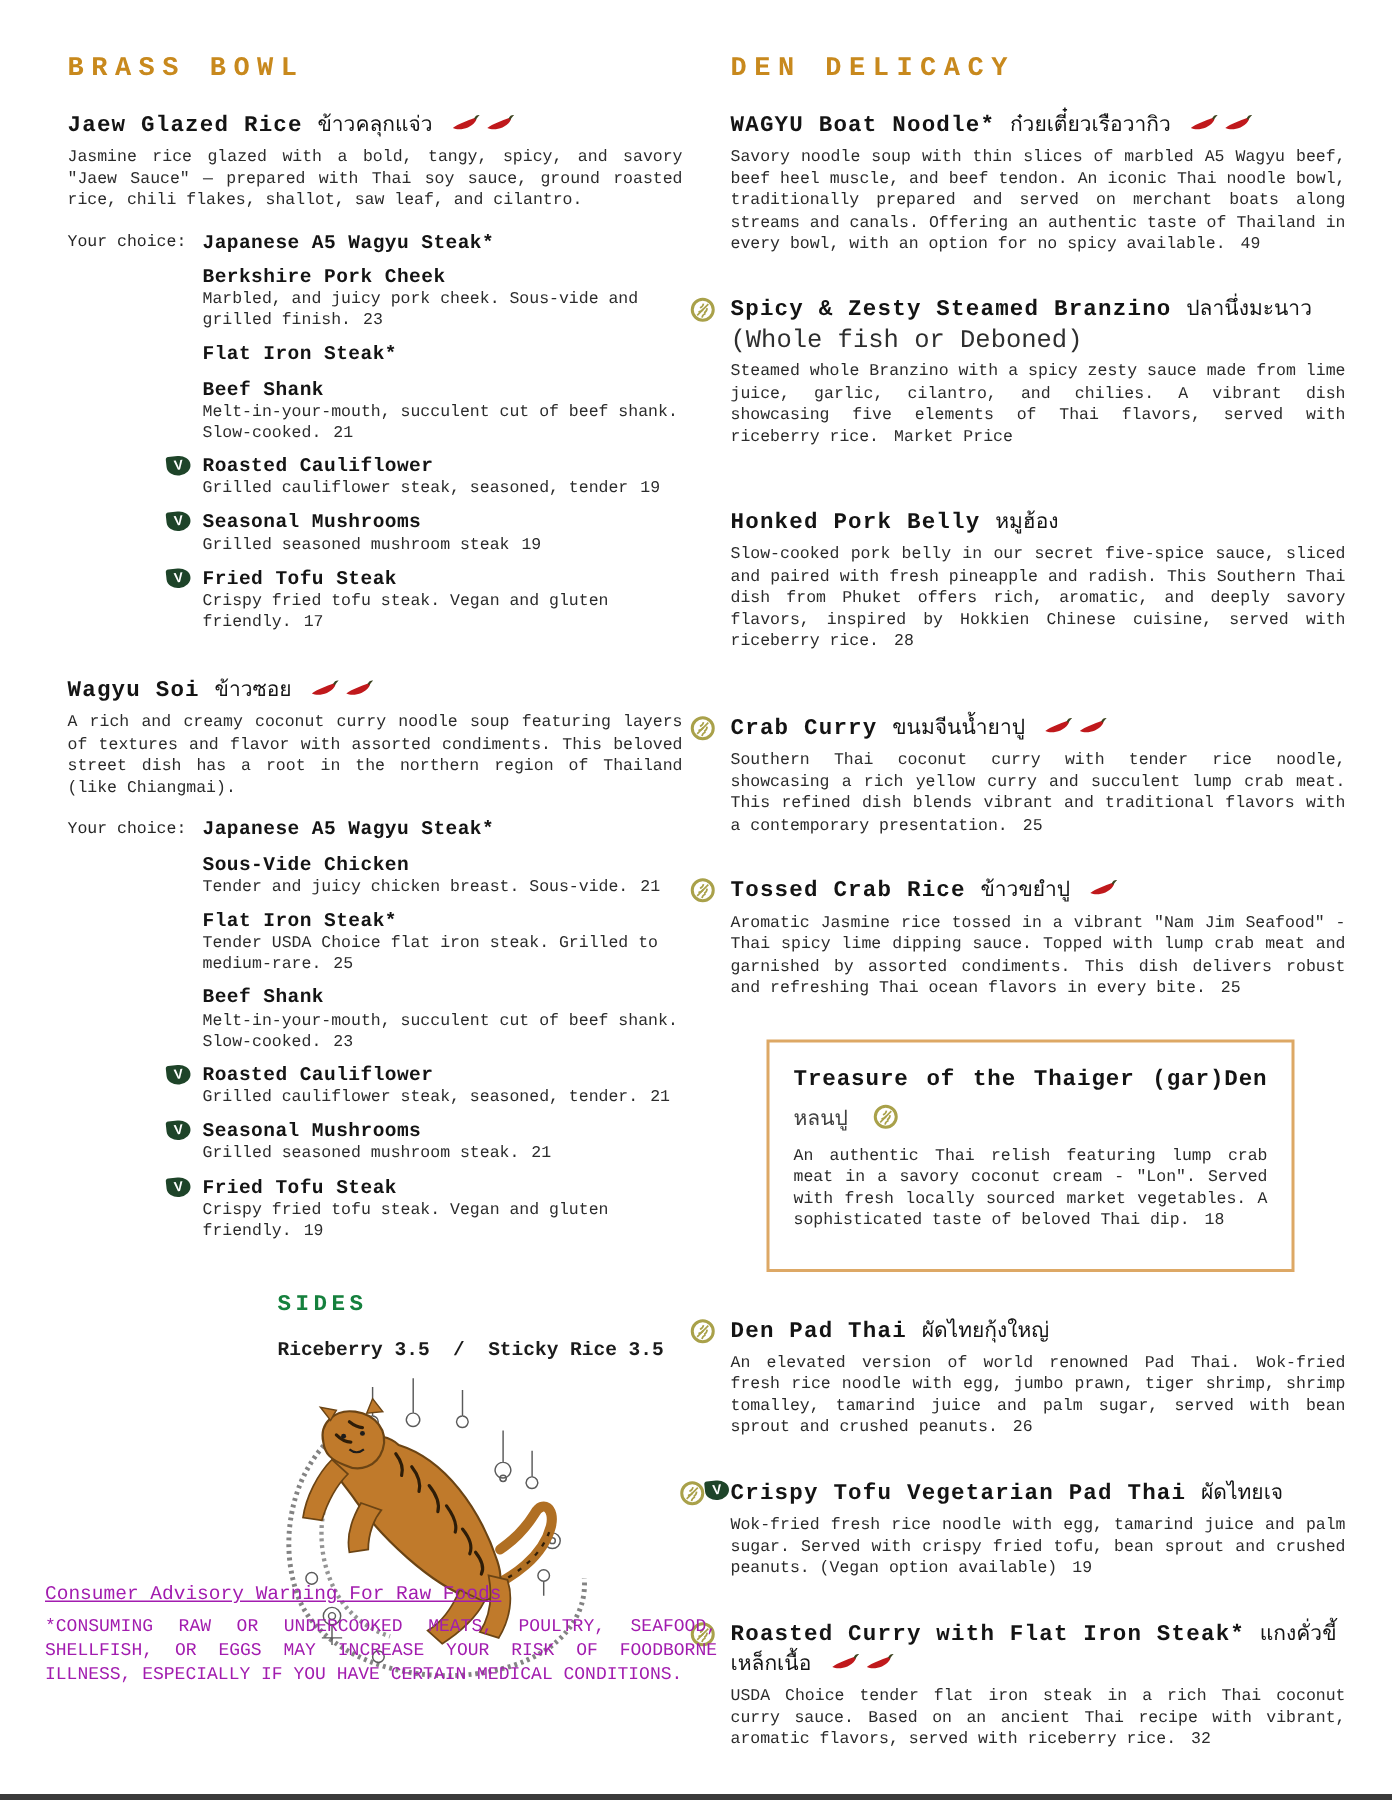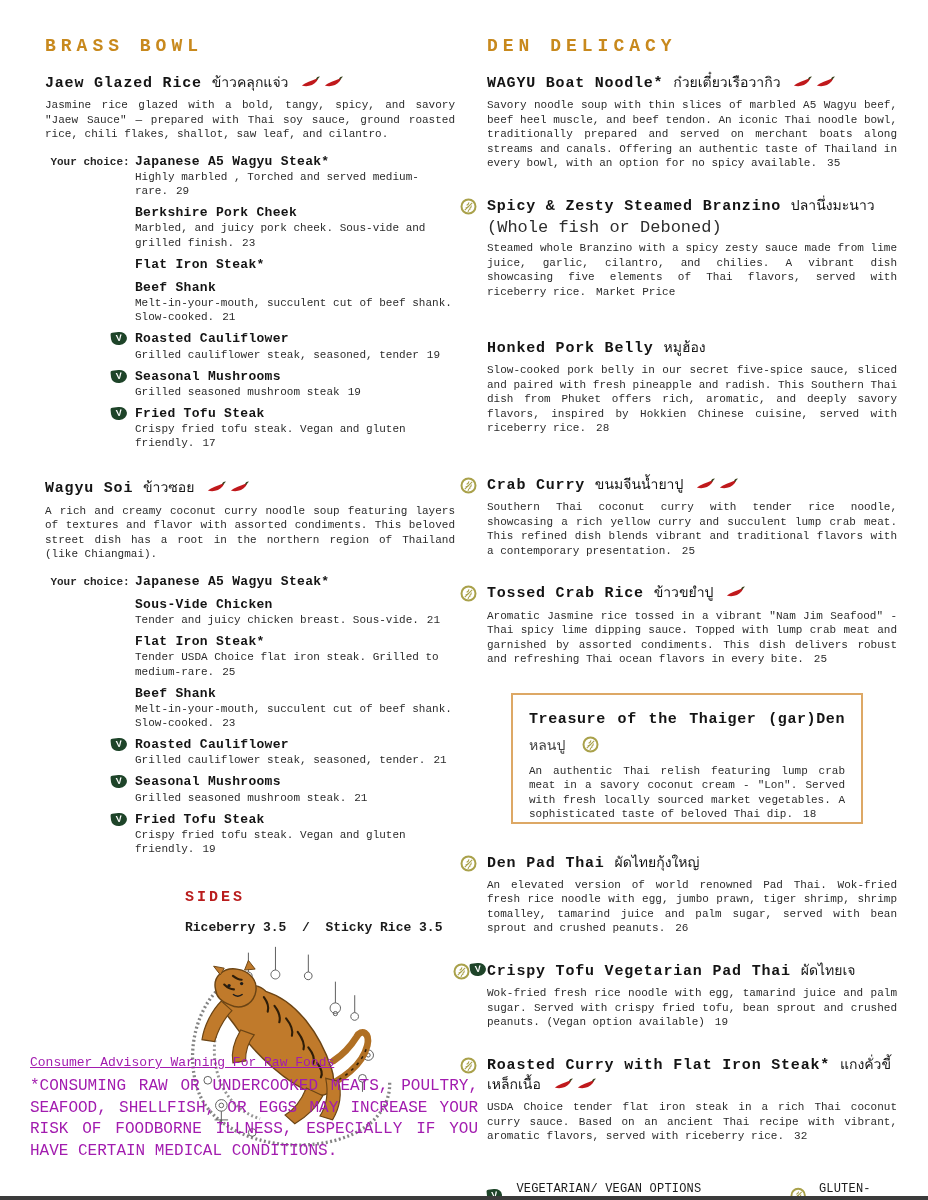--- a/index.html
+++ b/index.html
@@ -22,21 +22,21 @@
   .dish { margin-bottom:22px; }
   .dish-title { font-size:15px; font-weight:bold; letter-spacing:0.8px; color:#141414; line-height:1.35; }
   .dish-title .thai { font-weight:normal; font-size:14px; letter-spacing:0; }
   .dish-sub { font-size:17px; color:#2e2e2e; margin-top:1px; }
   .desc {
     font-size:11px; line-height:1.32; text-align:justify; color:#2b2b2b; margin-top:4px;
   }
   .price { margin-left:10px; white-space:nowrap; }
 
   .choice-row { display:flex; margin-top:12px; }
-  .choice-label { width:90px; flex:0 0 90px; font-size:11px; font-weight:bold; padding-top:2px;text-align:center; }
+  .choice-label { width:90px; flex:0 0 90px; font-size:11px; font-weight:normal; padding-top:2px; }
   .options { flex:1; }
   .option { position:relative; margin-bottom:7px; }
   .opt-name { font-size:13px; font-weight:bold; letter-spacing:0.3px; color:#141414; line-height:1.25; }
   .opt-desc { font-size:11px; line-height:1.28; color:#2b2b2b; }
   .opt-desc .price { margin-left:8px; }
 
   
   .leaf-icon {
     position:absolute; left:-24px; top:1px; width:16px; height:13px;
     background:#1E4429; border-radius:2px 55% 55% 55%;
@@ -45,51 +45,51 @@
     font-family:"Liberation Sans","DejaVu Sans",sans-serif;
   }
   .leaf-inline { position:static; display:inline-block; vertical-align:-1px; margin-right:7px; }
   .gf-icon { position:absolute; left:-27px; top:1px; width:17px; height:17px; }
   .gf-inline { position:static; display:inline-block; vertical-align:-3px; margin:0 6px 0 0; }
   .chili { display:inline-block; width:20px; height:13px; margin-left:3px; vertical-align:-1px; }
   .chilis { white-space:nowrap; }
 
   
   .sides { margin:26px 0 0 140px; }
-  .sides-header { font-size:15px; font-weight:bold; letter-spacing:3px; color:#b91c1c; }
+  .sides-header { font-size:15px; font-weight:bold; letter-spacing:3px; color:#15803d; }
   .sides-line { margin-top:14px; font-size:13px; font-weight:600; white-space:pre-wrap; color:#1b1b1b; }
 
   .tiger-wrap { margin:8px 0 0 128px; width:232px; height:232px; }
 
   
   .rdish { position:relative; margin-bottom:26px; }
   .gap-lg { margin-bottom:40px; }
 
   .feature-box {
     border:2px solid #DDA865; width:352px; margin:2px 0 30px 24px;
-    padding:16px 16px 0 16px;
+    padding:16px 16px 24px 16px;
   }
   .box-title { font-size:15px; font-weight:bold; letter-spacing:0.6px; color:#141414;
     text-align:justify; text-align-last:justify; }
   .box-thai { font-size:14px; margin-top:6px; color:#404040; }
   .feature-box .desc { margin-top:8px; }
 
   .legend {
     margin-top:38px; display:flex; justify-content:center; align-items:center;
     gap:10px; font-size:12px; letter-spacing:0.2px; color:#1b1b1b;
   }
   .legend .group { display:flex; align-items:center; gap:7px; }
 
   
   .footer {
     position:absolute; left:30px; top:1055px; width:448px;
     font-family:Liberation Mono, monospace; color:#a21caf;
   }
   .footer-title { font-size:13px; text-decoration:underline; margin-bottom:6px; }
-  .footer-body { font-size:16px; line-height:1.35; text-align:justify; }
+  .footer-body { font-size:12px; line-height:1.35; text-align:justify; }
 
   .bottom-bar { position:absolute; left:0; bottom:0; width:100%; height:4px; background:#3b3b3b; }
 </style>
 </head>
 <body>
 
 <svg width="0" height="0" style="position:absolute">
   <defs>
     <g id="chili-def">
       <path d="M1 11.5 C5.5 13.5 14 12.5 18.3 6.5 C19.6 4.6 19.1 3.2 17.6 3.8 C12.5 5.8 5 8.3 1 11.5 Z" fill="#C0191C"></path>
@@ -123,21 +123,20 @@
               </svg><svg class="chili" viewBox="0 0 23 14">
                 <use href="#chili-def"></use>
               </svg></span>
         </div>
         <p class="desc">Jasmine rice glazed with a bold, tangy, spicy, and savory "Jaew Sauce" — prepared with Thai soy sauce, ground roasted rice, chili flakes, shallot, saw leaf, and cilantro.</p>
         <div class="choice-row">
           <div class="choice-label">Your choice:</div>
           <div class="options">
             <div class="option">
               <div class="opt-name">Japanese A5 Wagyu Steak*</div>
-              <div class="opt-desc"><span>Highly marbled , Torched and served medium-rare.</span><span class="price">29</span></div>
             </div>
             <div class="option">
               <div class="opt-name">Berkshire Pork Cheek</div>
               <div class="opt-desc"><span>Marbled, and juicy pork cheek. Sous-vide and grilled finish.</span><span class="price">23</span></div>
             </div>
             <div class="option">
               <div class="opt-name">Flat Iron Steak*</div>
             </div>
             <div class="option">
               <div class="opt-name">Beef Shank</div>
@@ -271,21 +270,21 @@
       <div class="rdish">
         <div class="dish-title">
           <span>WAGYU Boat Noodle*</span>
           <span class="thai">ก๋วยเตี๋ยวเรือวากิว</span>
           <span class="chilis"><svg class="chili" viewBox="0 0 23 14">
                 <use href="#chili-def"></use>
               </svg><svg class="chili" viewBox="0 0 23 14">
                 <use href="#chili-def"></use>
               </svg></span>
         </div>
-        <p class="desc"><span>Savory noodle soup with thin slices of marbled A5 Wagyu beef, beef heel muscle, and beef tendon. An iconic Thai noodle bowl, traditionally prepared and served on merchant boats along streams and canals. Offering an authentic taste of Thailand in every bowl, with an option for no spicy available.</span><span class="price">35</span></p>
+        <p class="desc"><span>Savory noodle soup with thin slices of marbled A5 Wagyu beef, beef heel muscle, and beef tendon. An iconic Thai noodle bowl, traditionally prepared and served on merchant boats along streams and canals. Offering an authentic taste of Thailand in every bowl, with an option for no spicy available.</span><span class="price">49</span></p>
       </div>
 
       <div class="rdish gap-lg">
         <svg class="gf-icon" viewBox="0 0 17 17">
             <use href="#gf-def"></use>
           </svg>
         <div class="dish-title">
           <span>Spicy &amp; Zesty Steamed Branzino</span>
           <span class="thai">ปลานึ่งมะนาว</span>
         </div>

